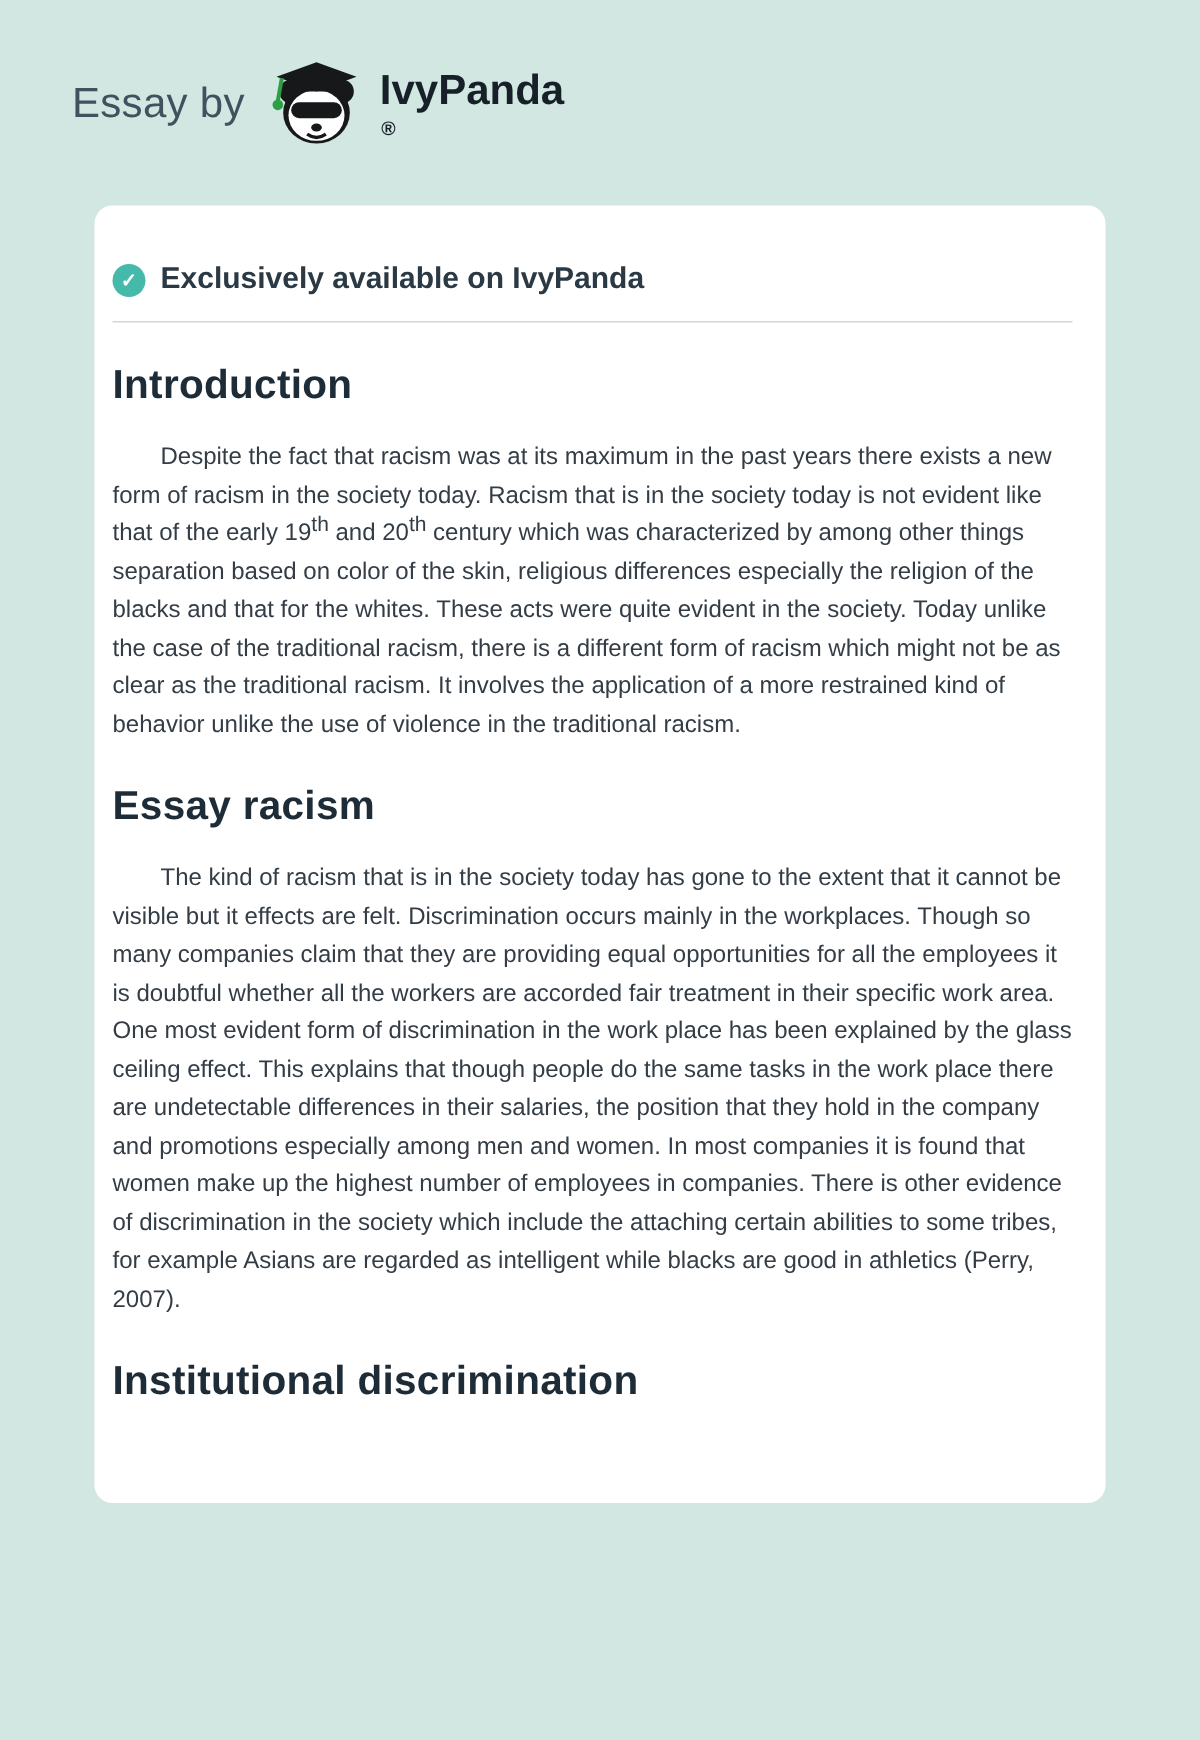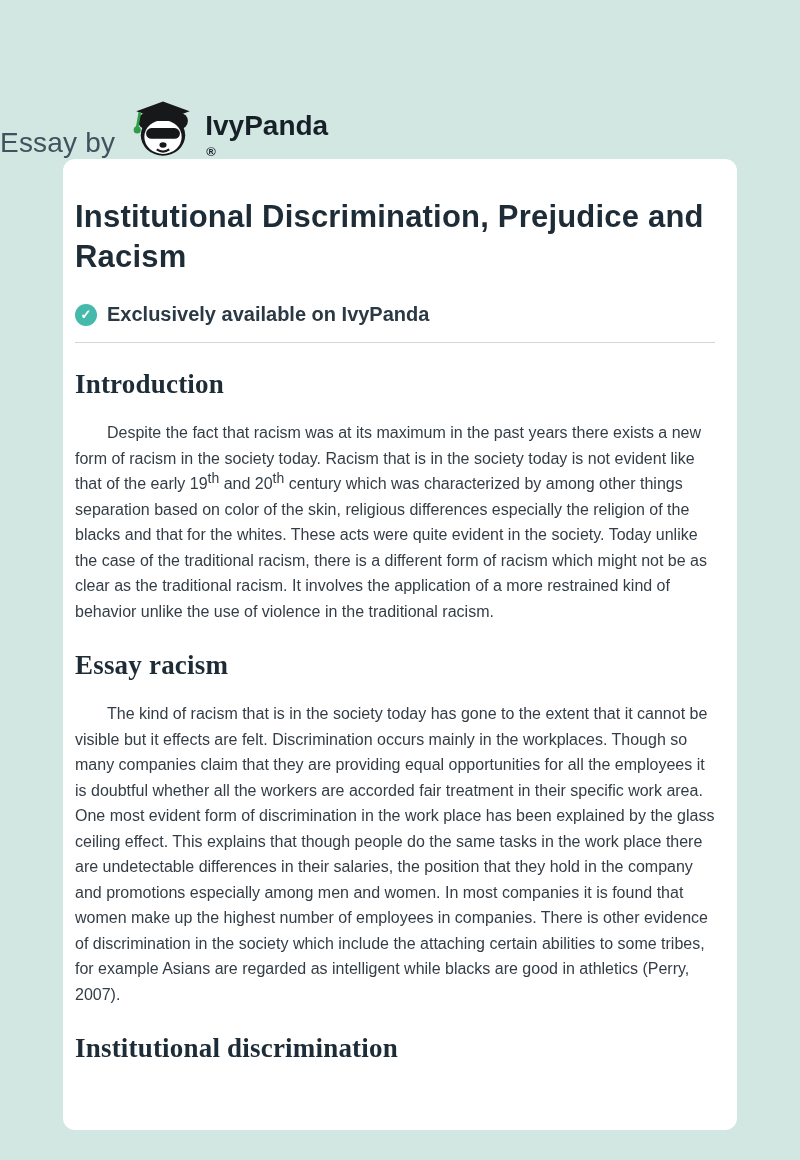--- a/index.html
+++ b/index.html
@@ -6,23 +6,24 @@
   html, body { width: 800px; }
   body {
     width: 800px;
     height: 1160px;
     background: #d2e6e2;
     font-family: "Liberation Sans", sans-serif;
     overflow: hidden;
   }
   
   .site-header {
-    height: 159px;
+    height: 137px;
     display: flex;
-    align-items: flex-end;
+    align-items: center;
+    padding-left: 48px;
   }
   .essay-by {
     font-size: 28px;
     color: #41525e;
     letter-spacing: 0.2px;
   }
   .logo-wrap {
     margin: 0 10px 0 16px;
     display: inline-flex;
     align-items: center;
@@ -85,21 +86,20 @@
     border-top: 1px solid #d2d6d8;
     margin: 0 0 12px 0;
   }
   .section-heading {
     font-size: 27px;
     font-weight: bold;
     color: #1d2c37;
     margin-top: 26px;
     margin-bottom: 20px;
     letter-spacing: 0.2px;
-    font-family: Liberation Serif, serif;
   }
   p.body-par {
     font-size: 16px;
     line-height: 25.5px;
     color: #343d46;
     text-indent: 32px;
     margin-bottom: 10px;
   }
   p.body-par sup {
     font-size: 14px;
@@ -132,21 +132,20 @@
       <circle cx="7" cy="34" r="4" fill="#2e9e46"></circle>
     </svg>
   </span>
   <span class="brand">
     <span>IvyPanda</span>
     <sup>®</sup>
   </span>
 </header>
 
 <main class="card">
-  <h1 class="essay-title">Institutional Discrimination, Prejudice and Racism</h1>
 
   <div class="badge-row">
     <span class="check-icon">✓</span>
     <span class="badge-text">Exclusively available on IvyPanda</span>
   </div>
 
   <hr class="divider">
 
   <h2 class="section-heading">Introduction</h2>
   <p class="body-par"><span>Despite the fact that racism was at its maximum in the past years there exists a new form of racism in the society today. Racism that is in the society today is not evident like that of the early 19</span><sup>th</sup><span> and 20</span><sup>th</sup><span> century which was characterized by among other things separation based on color of the skin, religious differences especially the religion of the blacks and that for the whites. These acts were quite evident in the society. Today unlike the case of the traditional racism, there is a different form of racism which might not be as clear as the traditional racism. It involves the application of a more restrained kind of behavior unlike the use of violence in the traditional racism.</span></p>

